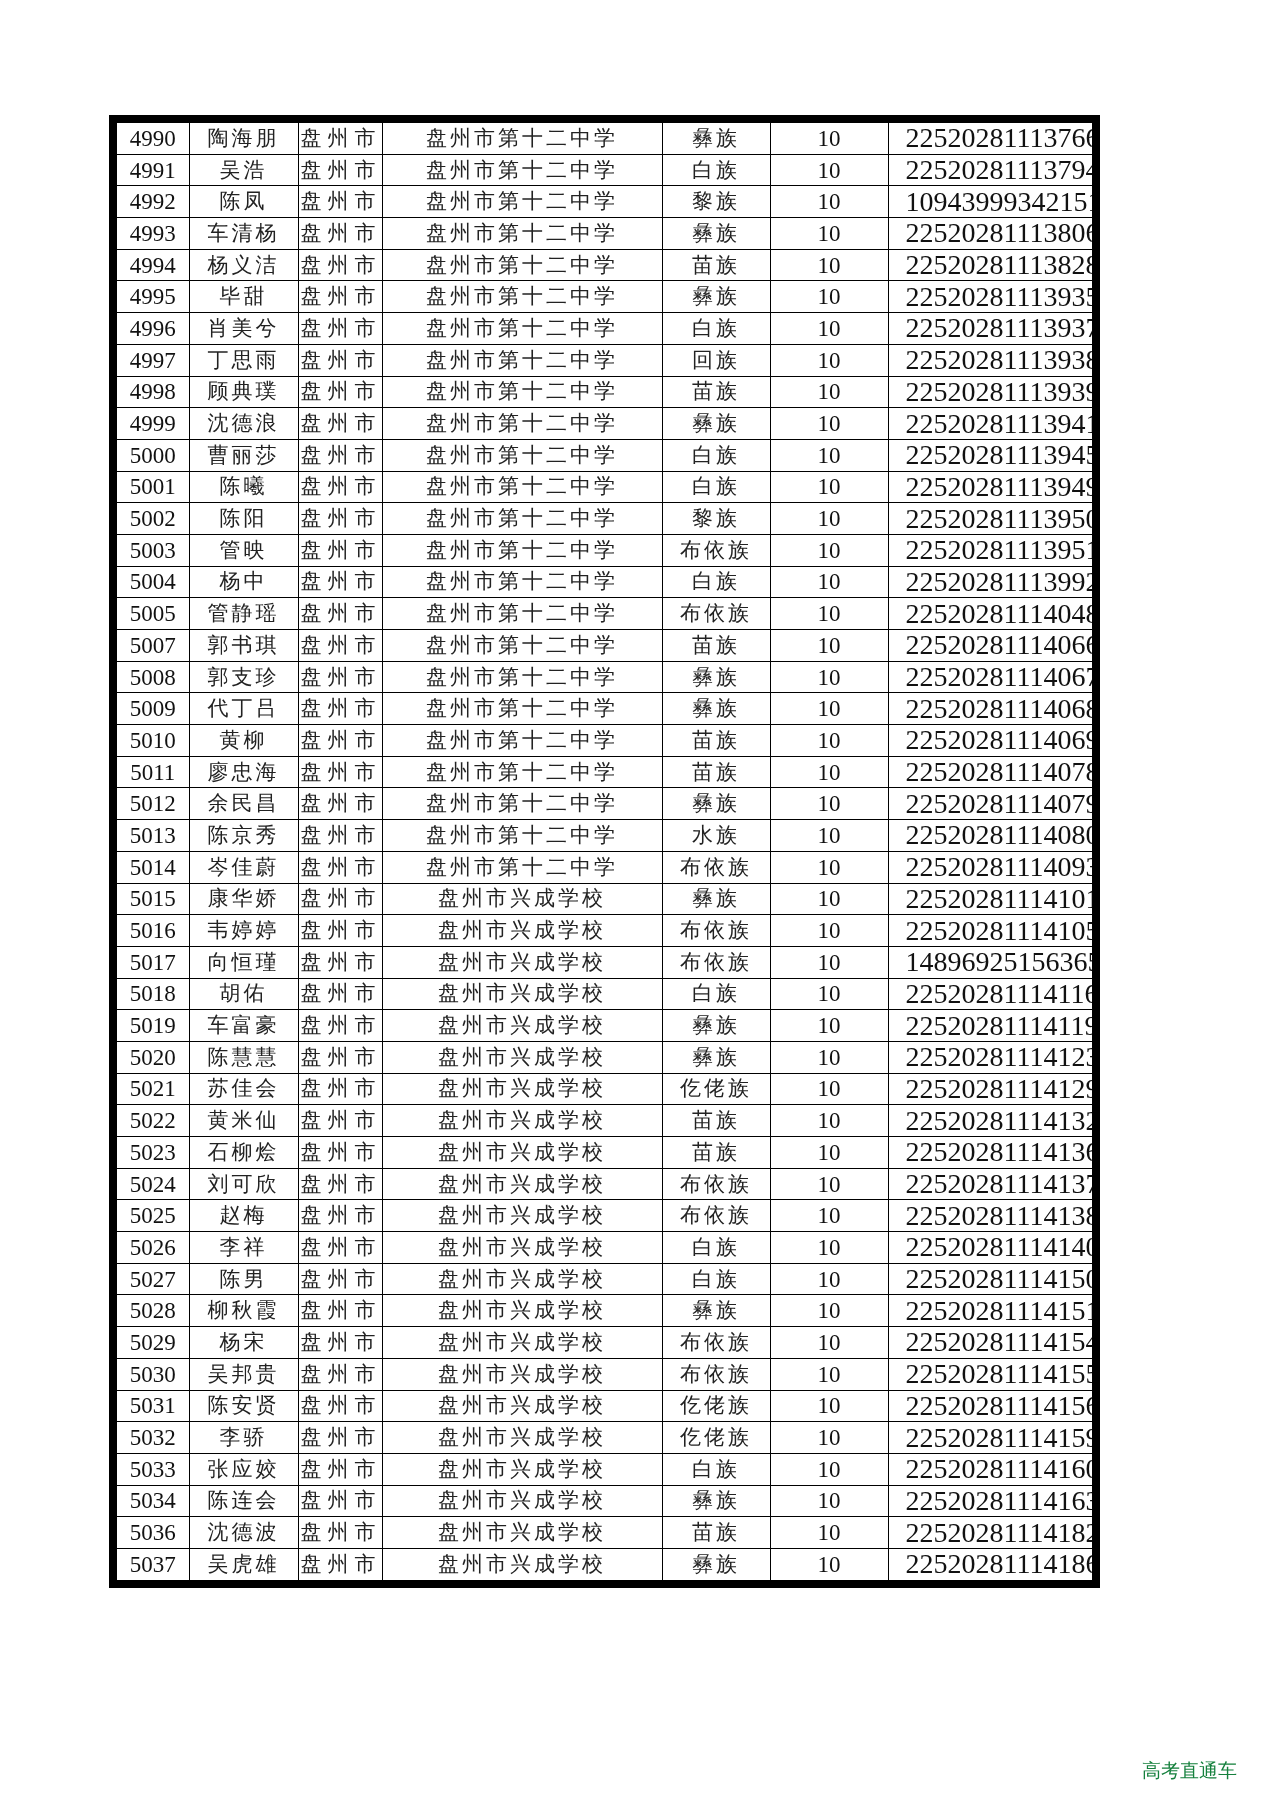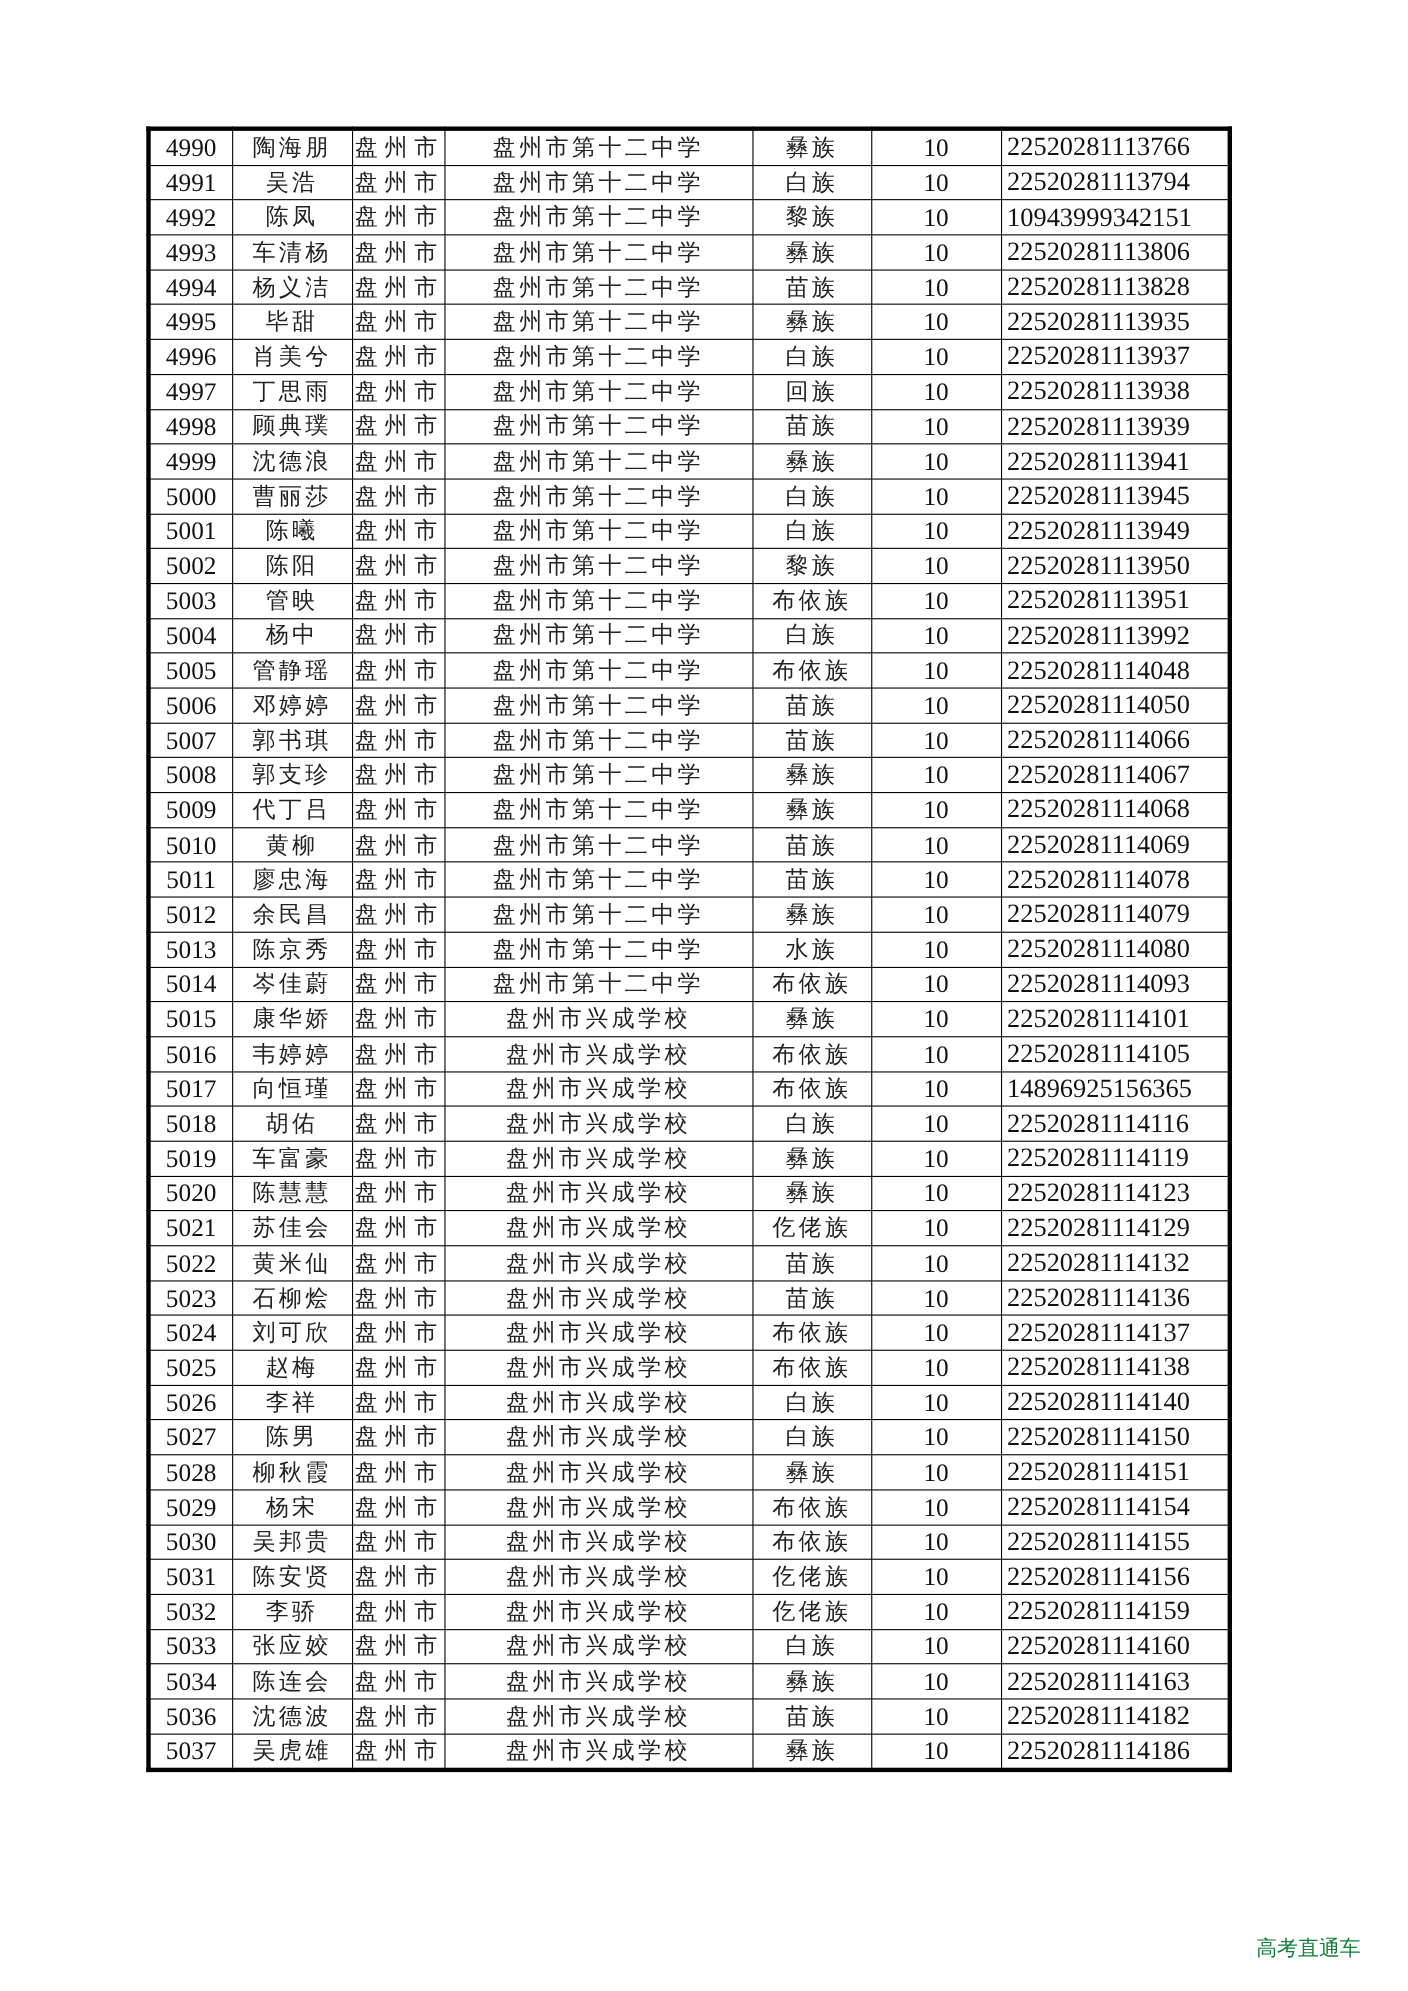--- a/index.html
+++ b/index.html
@@ -15,22 +15,21 @@
       font-family: "DejaVu Serif", "Liberation Serif", serif;
       color: #111;
     }
     #roster {
       position: absolute;
       left: 109px;
       top: 115px;
       width: 983px;
       border-collapse: collapse;
       table-layout: fixed;
-      border: 4px solid #000000;
-      margin-left: 24px;
+      border: 8px solid #000000;
     }
     #roster td {
       border: 1.6px solid #000;
       height: 30.7px;
       padding: 0;
       text-align: center;
       vertical-align: middle;
       white-space: nowrap;
       overflow: hidden;
       font-size: 21px;
@@ -52,22 +51,22 @@
       letter-spacing: 3px;
     }
     #roster td.city {
       text-align: left;
       padding-left: 2px;
       letter-spacing: 6px;
       font-family: Liberation Serif, serif;
     }
     #roster td.exam {
       text-align: left;
-      padding-left: 5px;
-      font-size: 24px;
+      padding-left: 17px;
+      font-size: 28px;
     }
     .watermark {
       position: absolute;
       left: 1142px;
       top: 1758px;
       font-family: "DejaVu Sans", sans-serif;
       font-size: 19px;
       color: #15803d;
       letter-spacing: 0px;
     }
@@ -224,29 +223,20 @@
       <tr>
         <td class="seq">5005</td>
         <td class="cjk">管静瑶</td>
         <td class="cjk city">盘州市</td>
         <td class="cjk">盘州市第十二中学</td>
         <td class="cjk">布依族</td>
         <td class="num">10</td>
         <td class="num exam">22520281114048</td>
       </tr>
       <tr>
-        <td class="seq">5006</td>
-        <td class="cjk">邓婷婷</td>
-        <td class="cjk city">盘州市</td>
-        <td class="cjk">盘州市第十二中学</td>
-        <td class="cjk">苗族</td>
-        <td class="num">10</td>
-        <td class="num exam">22520281114050</td>
-      </tr>
-      <tr>
         <td class="seq">5007</td>
         <td class="cjk">郭书琪</td>
         <td class="cjk city">盘州市</td>
         <td class="cjk">盘州市第十二中学</td>
         <td class="cjk">苗族</td>
         <td class="num">10</td>
         <td class="num exam">22520281114066</td>
       </tr>
       <tr>
         <td class="seq">5008</td>

